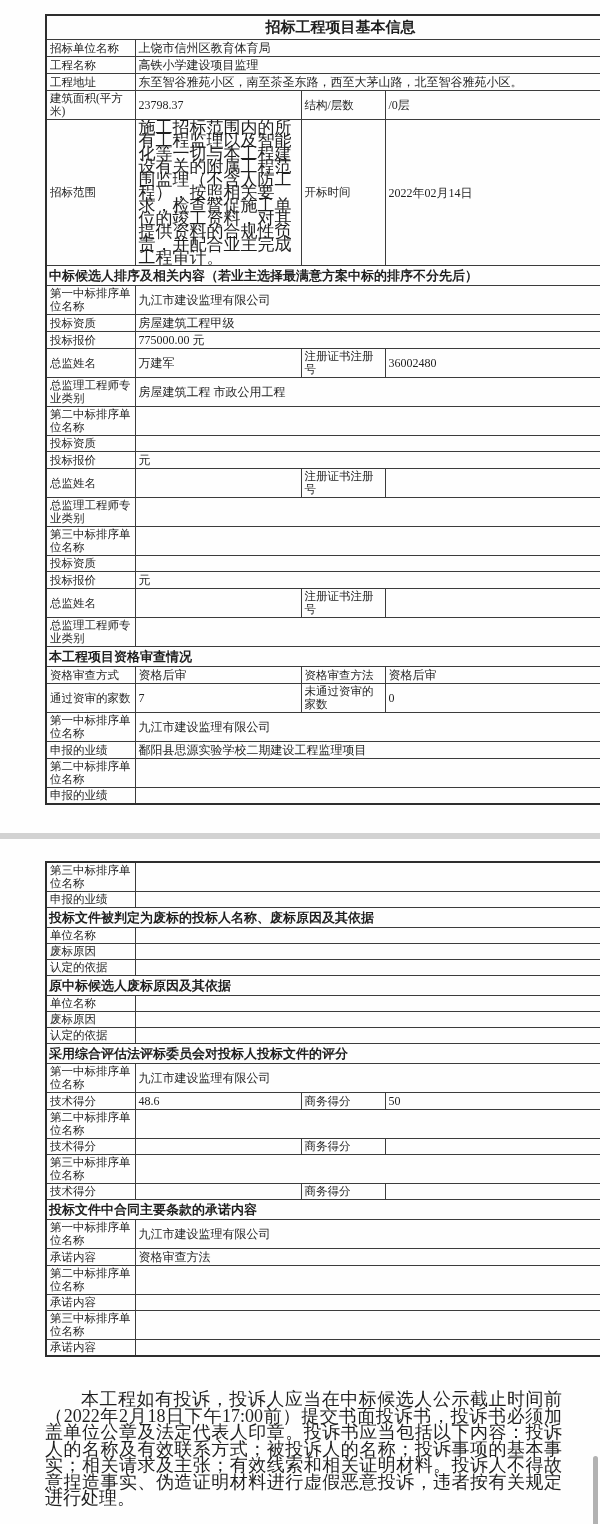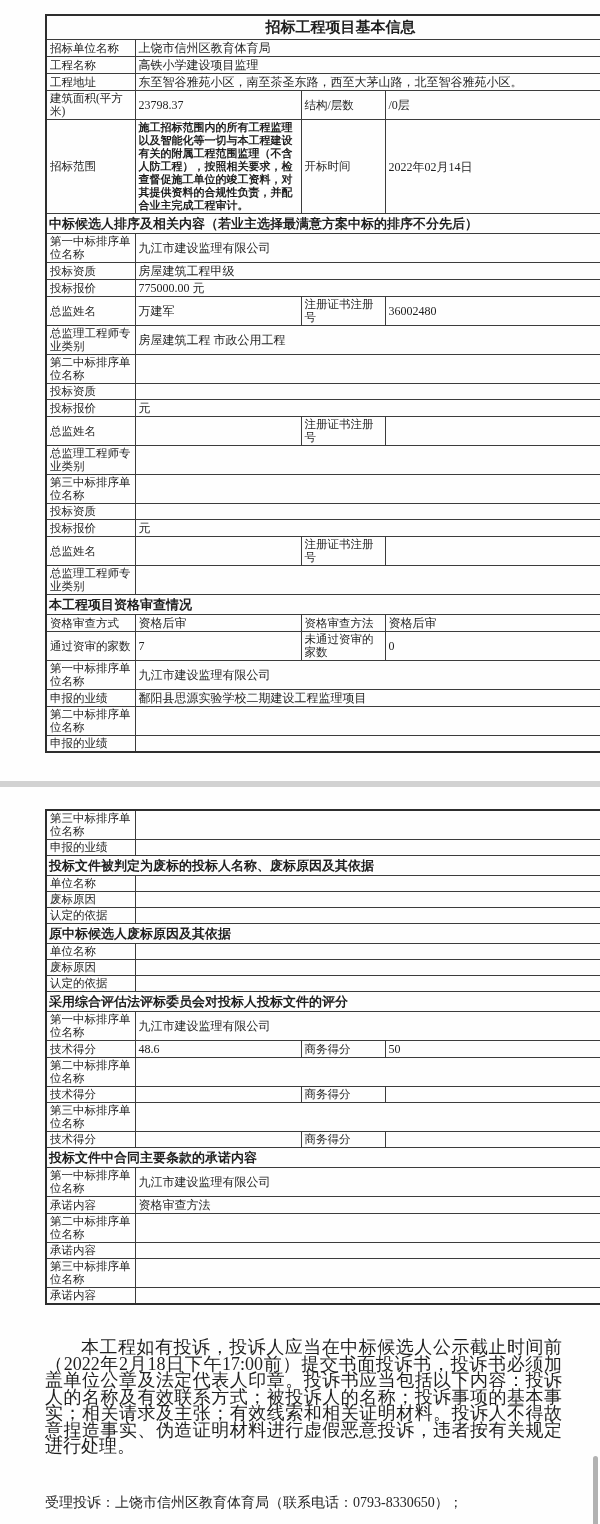--- a/index.html
+++ b/index.html
@@ -6,21 +6,21 @@
   body{
     width:600px;height:1524px;position:relative;overflow:hidden;
     background:#fefefe;color:#1f1f1f;
     font-family:"Liberation Serif","DejaVu Serif",serif;
   }
   table{border-collapse:collapse;table-layout:fixed;width:591px;margin-left:45px;border:2px solid #2e2e2e;}
   td{border:1px solid #3c3c3c;padding:1px 3px;font-size:12px;line-height:14px;vertical-align:middle;overflow:hidden;word-break:break-all;}
   td.lbl{font-size:11.5px;line-height:13px;}
   td.ttl{font-weight:bold;text-align:center;font-size:15px;line-height:19px;padding:2px;}
   td.sec{font-weight:bold;text-align:left;font-size:13px;line-height:15px;padding:2px;}
-  td.small{font-size:11px;line-height:13px;font-weight:bold;}
+  td.small{font-size:17px;line-height:13px;}
   .t1{margin-top:14px;}
   .divider{width:600px;height:6px;background:#d2d2d2;margin-top:28px;}
   .t2{margin-top:22px;}
   .para{margin:34px 38px 0 45px;font-size:18px;line-height:16.5px;text-indent:2em;text-align:justify;}
   .accept{margin:40px 38px 0 45px;font-size:14px;line-height:16px;}
   .thumb{position:absolute;right:2px;top:1456px;width:5px;height:68px;background:#b2b2b2;border-radius:3px 3px 0 0;}
 </style>
 </head>
 <body>
 

